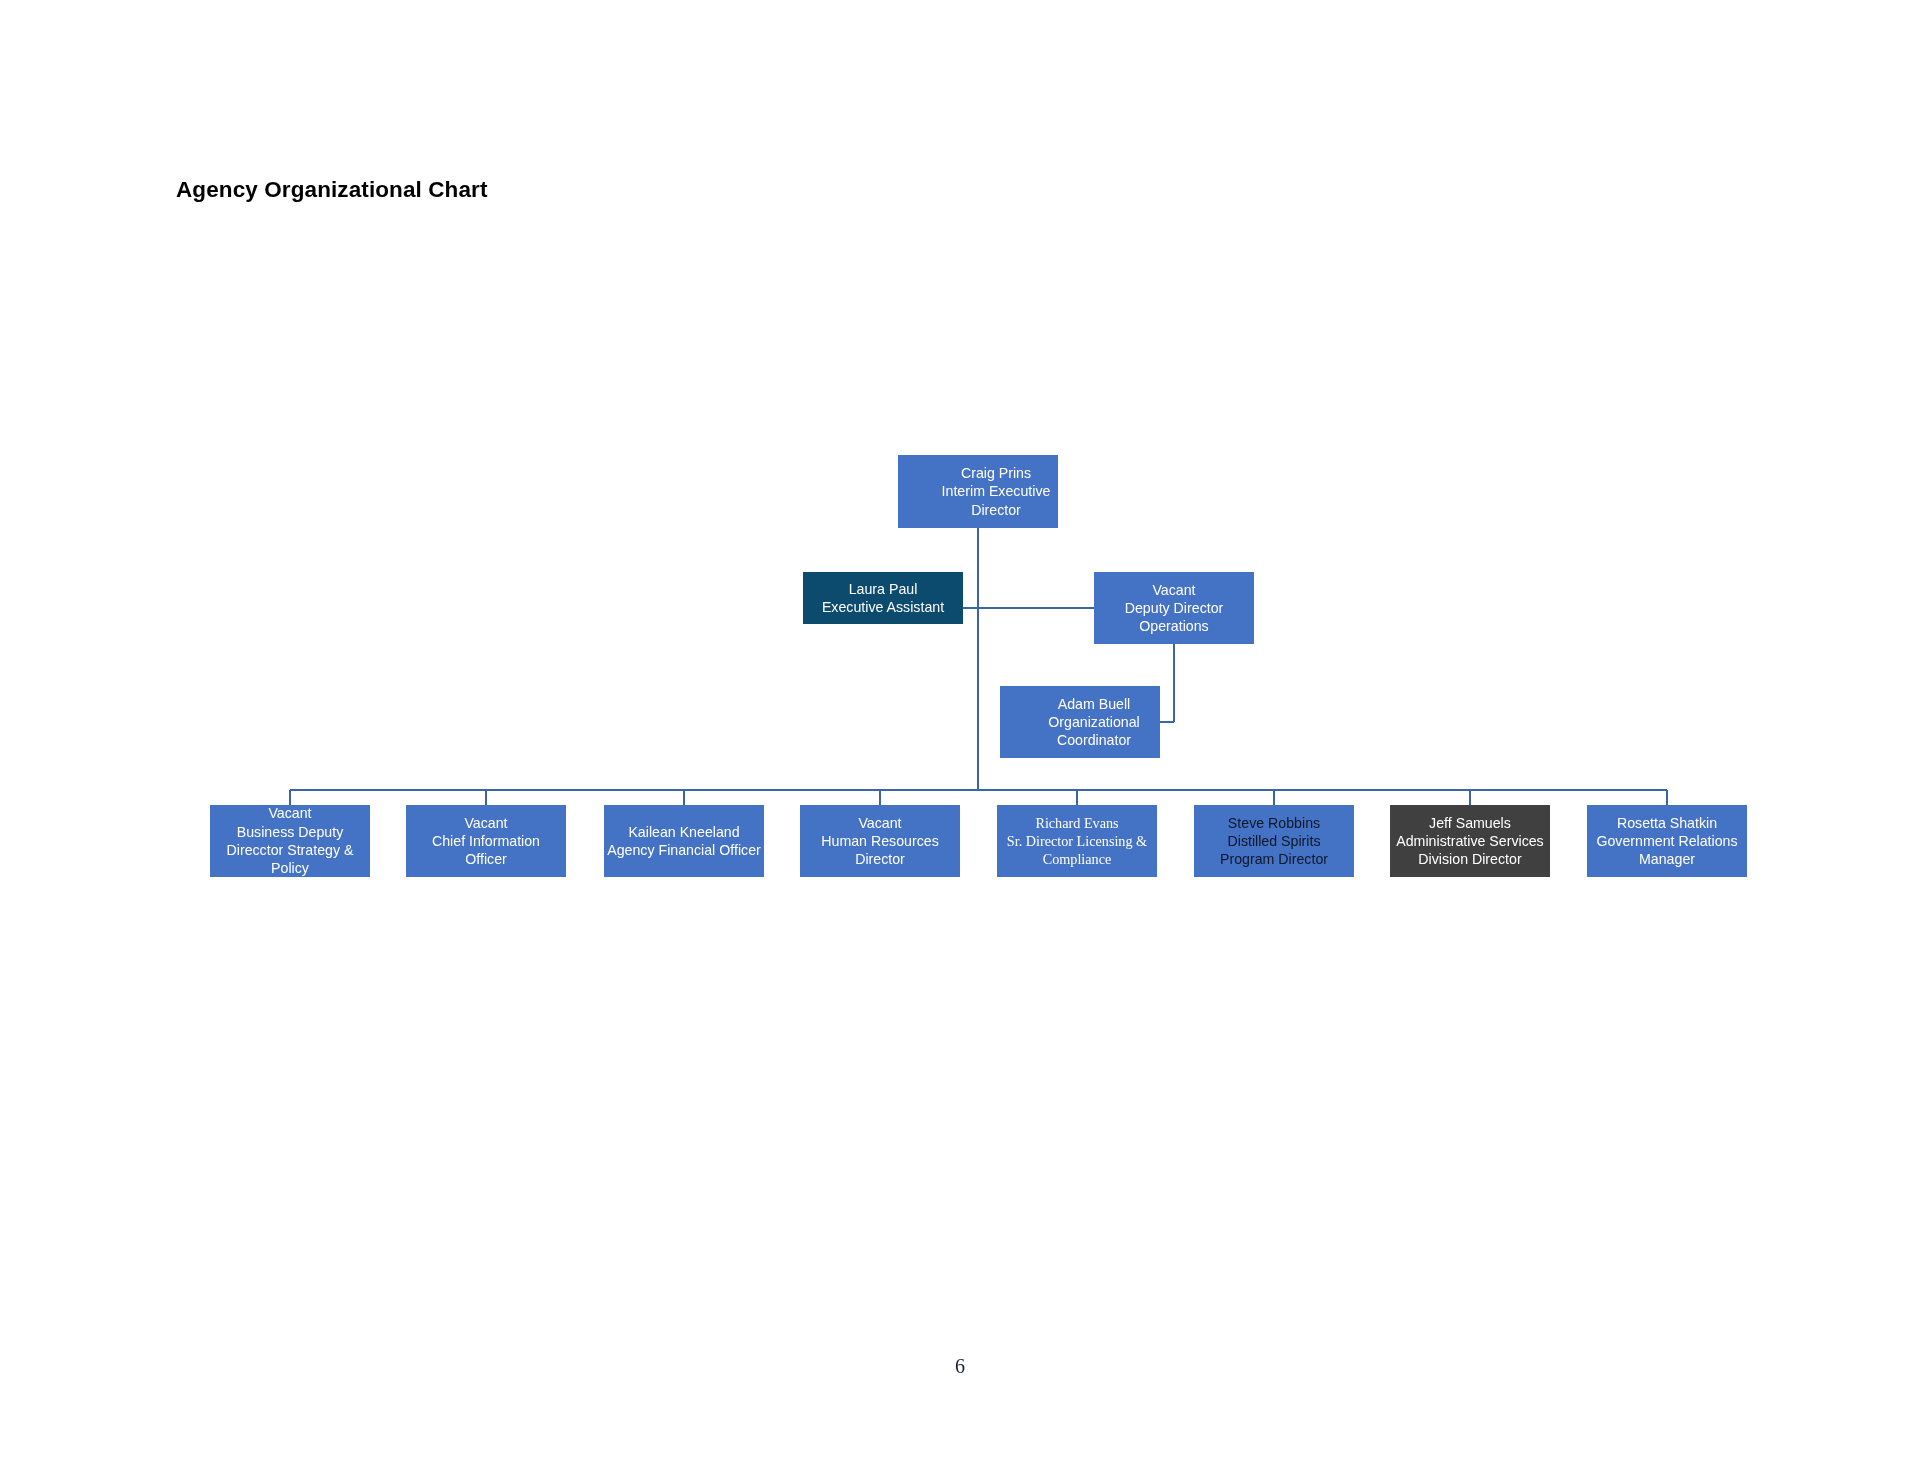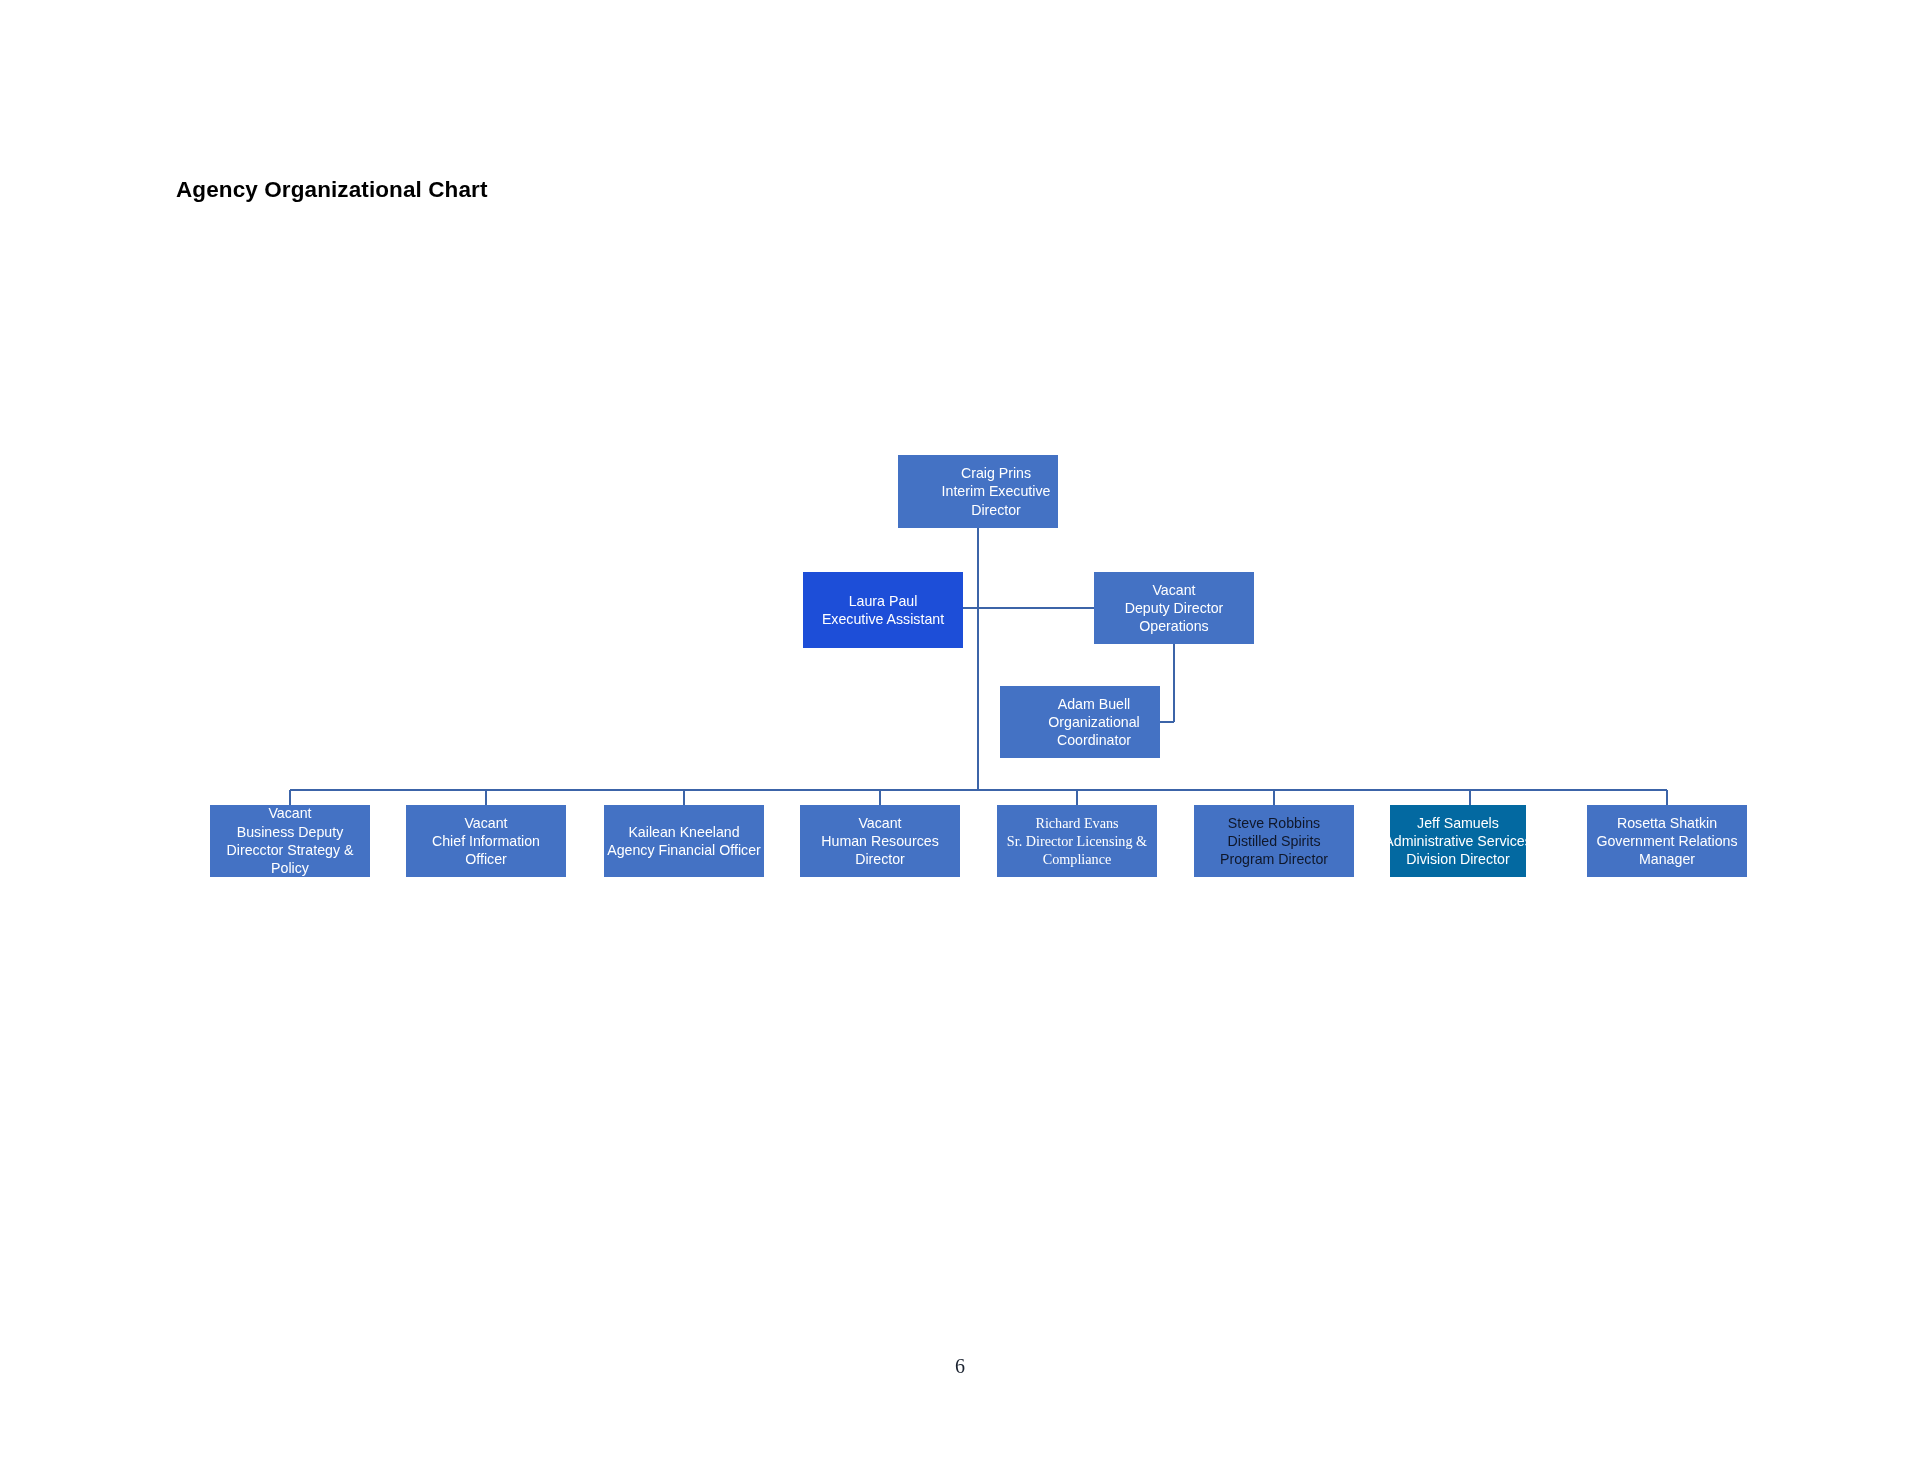--- a/index.html
+++ b/index.html
@@ -95,21 +95,21 @@
       <line x1="1470" y1="790" x2="1470" y2="805" stroke="#3C64A8" stroke-width="2.6" shape-rendering="crispEdges"></line>
       <line x1="1667" y1="790" x2="1667" y2="805" stroke="#3C64A8" stroke-width="2.6" shape-rendering="crispEdges"></line>
     </svg>
 
   <div id="nodes-layer">
       <div class="org-node" style="left: 898px; top: 455px; width: 160px; height: 73px; background: rgb(68, 114, 196); color: rgb(255, 255, 255); padding-left: 36px;">
         <span class="nline">Craig Prins</span>
         <span class="nline">Interim Executive</span>
         <span class="nline">Director</span>
       </div>
-      <div class="org-node" style="left: 803px; top: 572px; width: 160px; height: 76px; background: #1d4ed8; color: rgb(255, 255, 255);">
+      <div class="org-node" style="left: 803px; top: 572px; width: 160px; height: 52px; background: #0c4a6e; color: rgb(255, 255, 255);">
         <span class="nline">Laura Paul</span>
         <span class="nline">Executive Assistant</span>
       </div>
       <div class="org-node" style="left: 1094px; top: 572px; width: 160px; height: 72px; background: rgb(68, 114, 196); color: rgb(255, 255, 255);">
         <span class="nline">Vacant</span>
         <span class="nline">Deputy Director</span>
         <span class="nline">Operations</span>
       </div>
       <div class="org-node" style="left: 1000px; top: 686px; width: 160px; height: 72px; background: rgb(68, 114, 196); color: rgb(255, 255, 255); padding-left: 28px;">
         <span class="nline">Adam Buell</span>
@@ -139,21 +139,21 @@
       <div class="org-node" style="left: 997px; top: 805px; width: 160px; height: 72px; background: rgb(68, 114, 196); color: rgb(255, 255, 255); font-family: Liberation Serif, serif;">
         <span class="nline">Richard Evans</span>
         <span class="nline">Sr. Director Licensing &amp;</span>
         <span class="nline">Compliance</span>
       </div>
       <div class="org-node" style="left: 1194px; top: 805px; width: 160px; height: 72px; background: rgb(68, 114, 196); color: #0f172a;">
         <span class="nline">Steve Robbins</span>
         <span class="nline">Distilled Spirits</span>
         <span class="nline">Program Director</span>
       </div>
-      <div class="org-node" style="left: 1390px; top: 805px; width: 136px; height: 72px; background: #0369a1; color: rgb(255, 255, 255);">
+      <div class="org-node" style="left: 1390px; top: 805px; width: 160px; height: 72px; background: #404040; color: rgb(255, 255, 255);">
         <span class="nline">Jeff Samuels</span>
         <span class="nline">Administrative Services</span>
         <span class="nline">Division Director</span>
       </div>
       <div class="org-node" style="left: 1587px; top: 805px; width: 160px; height: 72px; background: rgb(68, 114, 196); color: rgb(255, 255, 255);">
         <span class="nline">Rosetta Shatkin</span>
         <span class="nline">Government Relations</span>
         <span class="nline">Manager</span>
       </div>
     </div>

